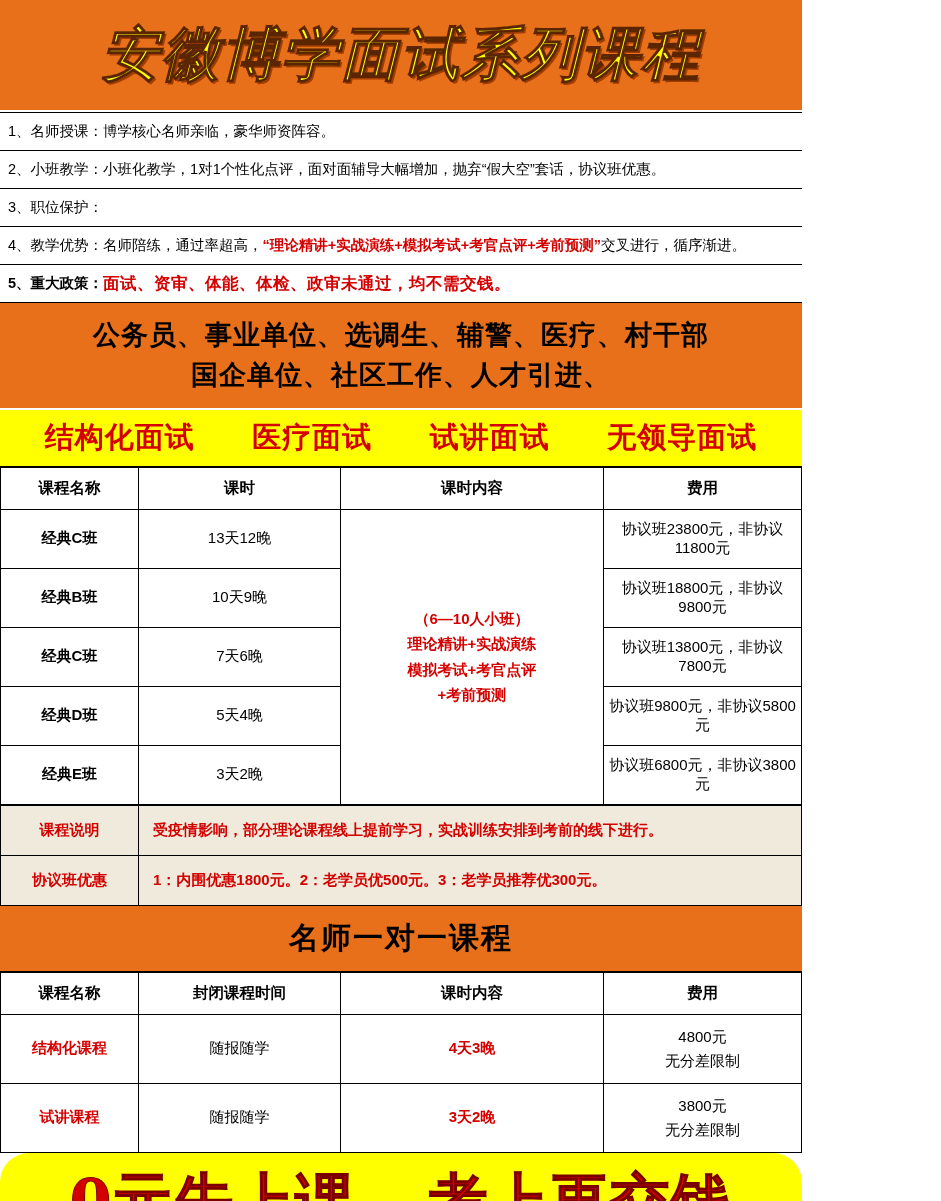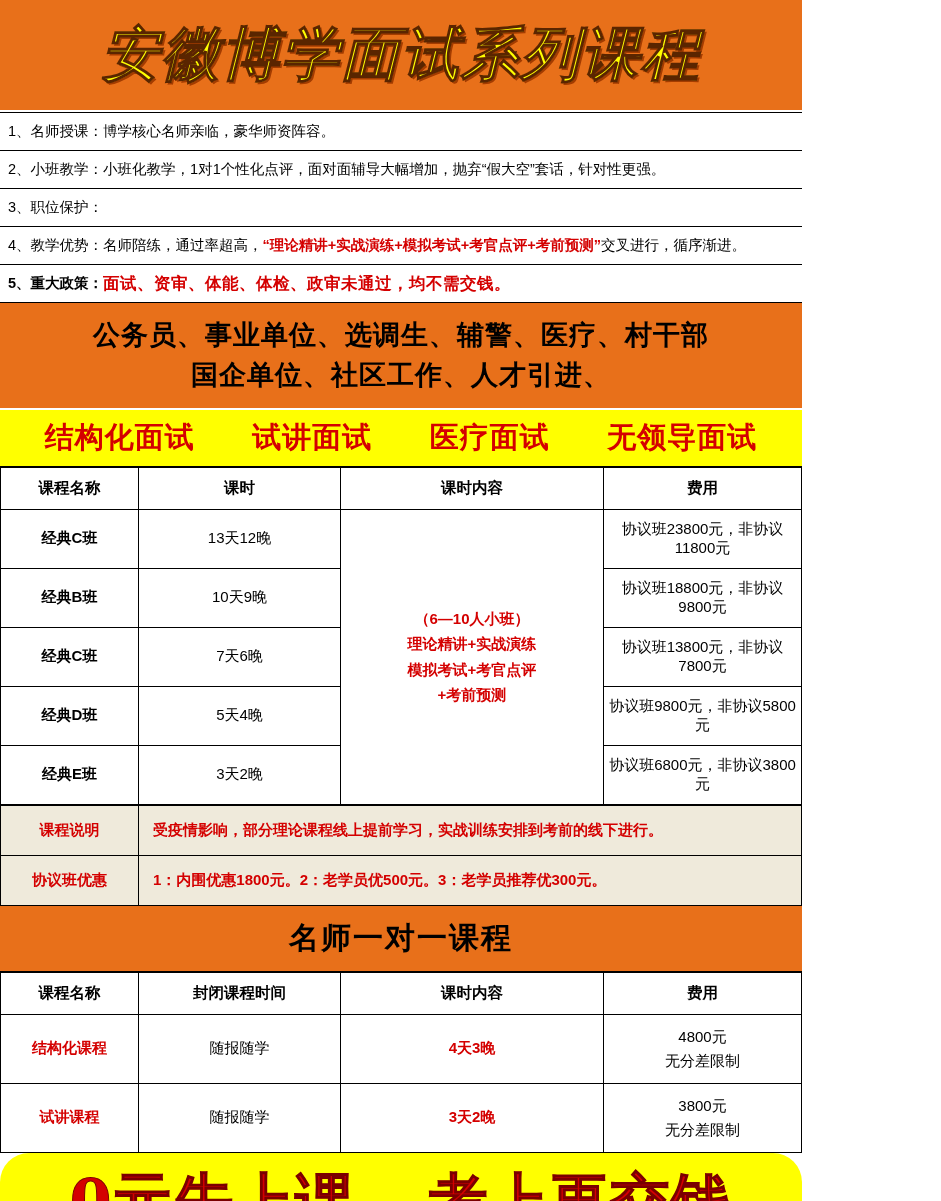--- a/index.html
+++ b/index.html
@@ -224,21 +224,21 @@
 
     <div class="feature-row">
       <span class="num">1、</span>
         <span>名师授课：</span>
         <span>博学核心名师亲临，豪华师资阵容。</span>
     </div>
 
     <div class="feature-row">
       <span class="num">2、</span>
         <span>小班教学：</span>
-        <span>小班化教学，1对1个性化点评，面对面辅导大幅增加，抛弃“假大空”套话，针对性更强。</span>
+        <span>小班化教学，1对1个性化点评，面对面辅导大幅增加，抛弃“假大空”套话，协议班优惠。</span>
     </div>
 
     <div class="feature-row">
       <span class="num">3、</span>
         <span>职位保护：</span>
     </div>
 
     <div class="feature-row">
       <span class="num">4、</span>
         <span>教学优势：</span>
@@ -255,22 +255,22 @@
 
   </div>
 
   <div class="categories">
     <div class="line">公务员、事业单位、选调生、辅警、医疗、村干部</div>
     <div class="line">国企单位、社区工作、人才引进、</div>
   </div>
 
   <div class="interview-types">
     <div class="it-item">结构化面试</div>
+    <div class="it-item">医疗面试</div>
     <div class="it-item">试讲面试</div>
-    <div class="it-item">医疗面试</div>
     <div class="it-item">无领导面试</div>
   </div>
 
   <table class="grid">
     <colgroup>
       <col style="width:138px">
       <col style="width:202px">
       <col style="width:263px">
       <col>
     </colgroup>

